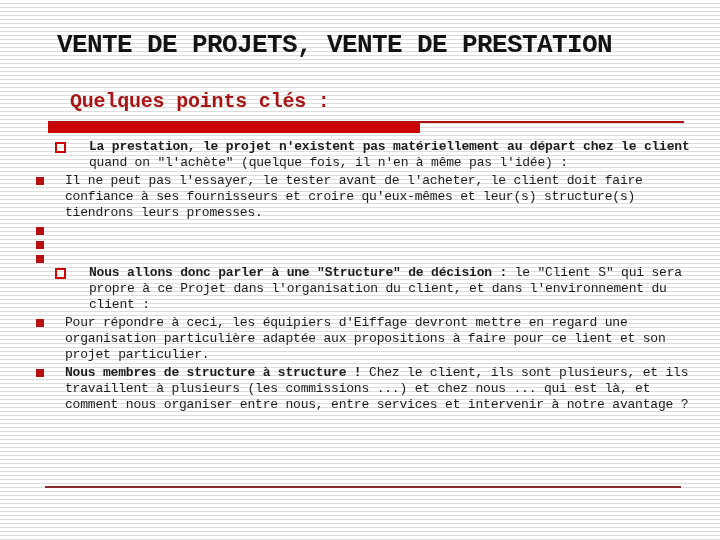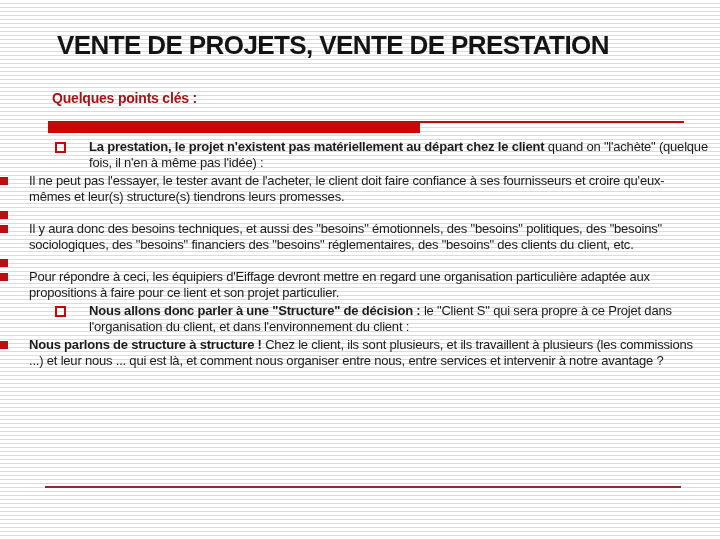--- a/index.html
+++ b/index.html
@@ -5,30 +5,30 @@
   html,body { margin:0; padding:0; }
   .slide {
     position:relative;
     width:720px; height:540px;
     overflow:hidden;
     background-color:#ffffff;
     background-image:repeating-linear-gradient(
       to bottom,
       #ffffff 0px, #ffffff 3px,
       #dcdcdc 3px, #dcdcdc 4px);
-    font-family:Liberation Sans, sans-serif;
+    font-family:Liberation Mono, monospace;
   }
   .title {
     position:absolute; left:57px; top:30px;
     font-size:26px; font-weight:bold; color:#141414;
     letter-spacing:-0.6px; white-space:nowrap;
   }
   .subtitle {
-    position:absolute; left:52px; top:90px;
-    font-size:14px; font-weight:bold; color:#a81414;
+    position:absolute; left:70px; top:90px;
+    font-size:20px; font-weight:bold; color:#a81414;
     letter-spacing:-0.2px; white-space:nowrap;
   }
   .rule-thin {
     position:absolute; left:48px; top:121px;
     width:636px; height:2px; background:#b01212;
   }
   .rule-thick {
     position:absolute; left:48px; top:123px;
     width:372px; height:10px; background:#cc0606;
   }
@@ -40,21 +40,21 @@
   .content {
     position:absolute; left:0; top:139px; right:0; z-index:2;
   }
   .row {
     display:flex; align-items:flex-start;
     margin-bottom:2px;
     font-size:13px; line-height:16px; color:#1c1c1c;
     letter-spacing:-0.2px;
   }
   .row.main { padding-left:55px; padding-right:12px; }
-  .row.sub  { padding-right:26px; }
+  .row.sub  { padding-right:26px;margin-left:36px; }
   .marker { flex:0 0 auto; }
   .marker.main {
     width:7px; height:7px;
     border:2px solid #cc0606; background:transparent;
     margin:3px 23px 0 0;
   }
   .marker.sub {
     width:8px; height:8px;
     background:#b61010;
     margin:4px 21px 0 0;
@@ -78,31 +78,30 @@
       </div>
       <div class="row sub">
         <span class="marker sub"></span>
         <div class="text"><span class="seg">Il ne peut pas l'essayer, le tester avant de l'acheter, le client doit faire confiance à ses fournisseurs et croire qu'eux-mêmes et leur(s) structure(s) tiendrons leurs promesses.</span></div>
       </div>
       <div class="row sub">
         <span class="marker sub"></span>
       </div>
       <div class="row sub">
         <span class="marker sub"></span>
-        <div class="text"><span class="seg">Il y aura donc des besoins techniques, et aussi des "besoins" émotionnels, des "besoins" politiques, des "besoins" sociologiques, des "besoins" financiers des "besoins" réglementaires, des "besoins" des clients du client, etc.</span></div>
       </div>
       <div class="row sub">
         <span class="marker sub"></span>
-      </div>
-      <div class="row sub">
-        <span class="marker sub"></span>
-        <div class="text"><span class="seg">Pour répondre à ceci, les équipiers d'Eiffage devront mettre en regard une organisation particulière adaptée aux propositions à faire pour ce lient et son projet particulier.</span></div>
       </div>
       <div class="row main">
         <span class="marker main"></span>
         <div class="text"><span class="seg b">Nous allons donc parler à une "Structure" de décision : </span><span class="seg">le "Client S" qui sera propre à ce Projet dans l'organisation du client, et dans l'environnement du client :</span></div>
       </div>
       <div class="row sub">
         <span class="marker sub"></span>
-        <div class="text"><span class="seg b">Nous parlons de structure à structure ! </span><span class="seg">Chez le client, ils sont plusieurs, et ils travaillent à plusieurs (les commissions ...) et leur nous ... qui est là, et comment nous organiser entre nous, entre services et intervenir à notre avantage ?</span></div>
+        <div class="text"><span class="seg">Pour répondre à ceci, les équipiers d'Eiffage devront mettre en regard une organisation particulière adaptée aux propositions à faire pour ce lient et son projet particulier.</span></div>
+      </div>
+      <div class="row sub">
+        <span class="marker sub"></span>
+        <div class="text"><span class="seg b">Nous membres de structure à structure ! </span><span class="seg">Chez le client, ils sont plusieurs, et ils travaillent à plusieurs (les commissions ...) et chez nous ... qui est là, et comment nous organiser entre nous, entre services et intervenir à notre avantage ?</span></div>
       </div>
     </div>
 </div>
 
 </body></html>

